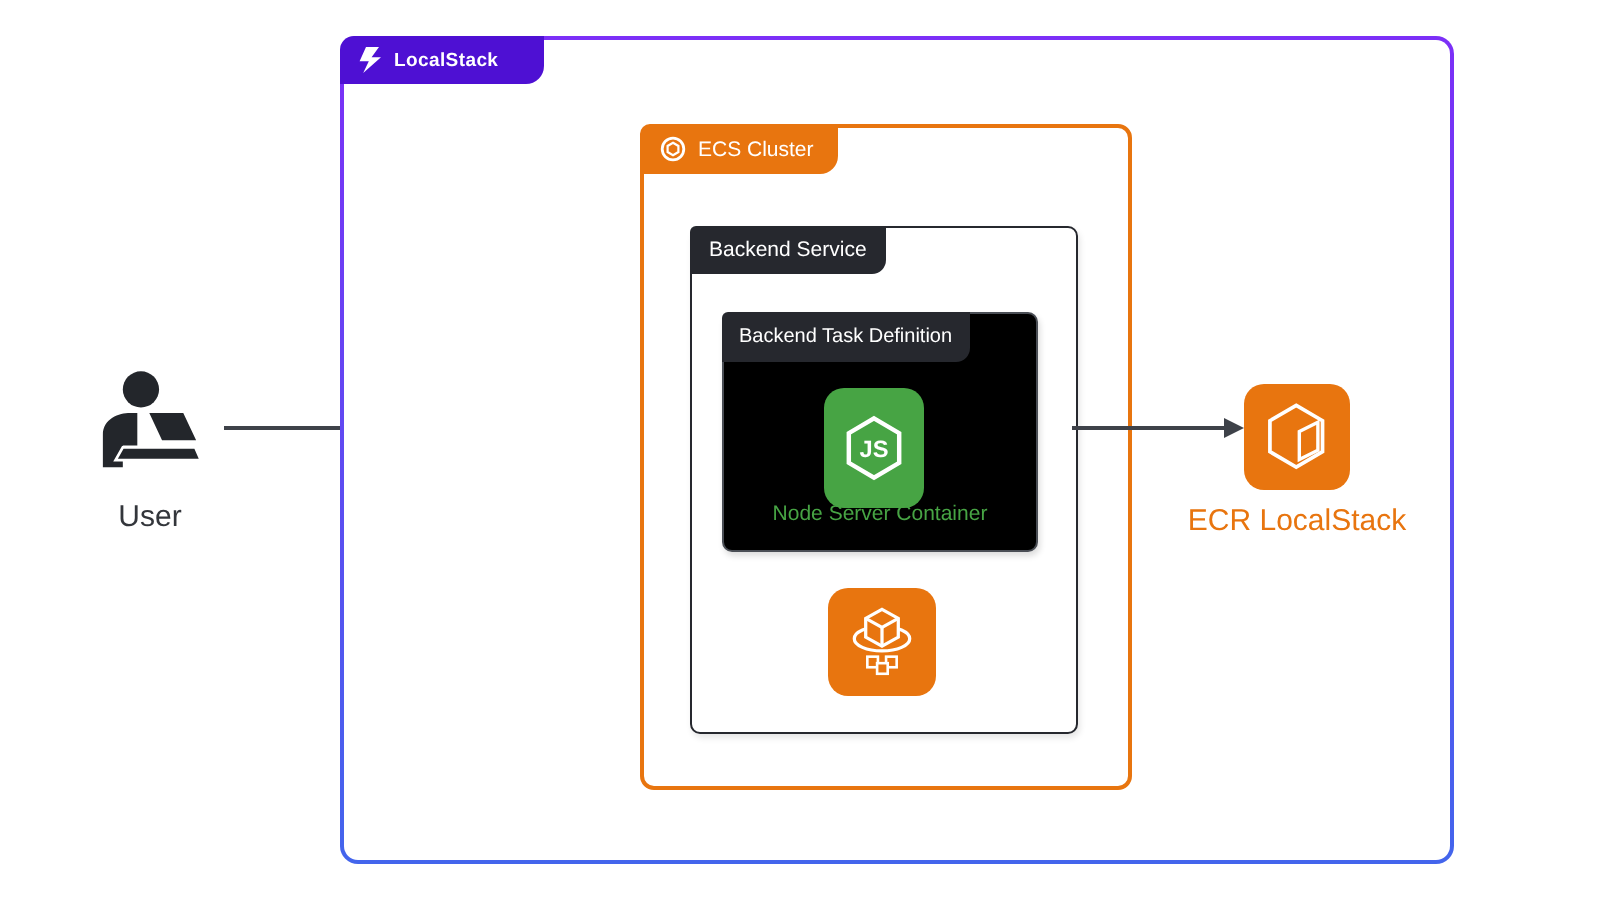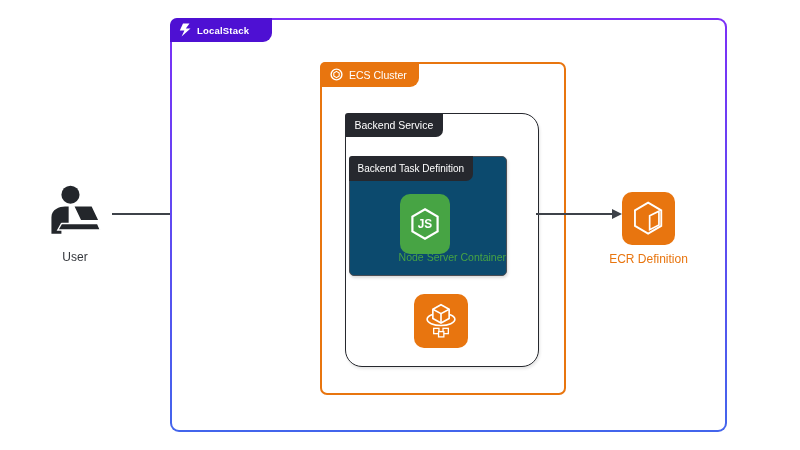--- a/index.html
+++ b/index.html
@@ -27,32 +27,32 @@
   }
   .ecs-badge{
     position:absolute;top:-2px;left:-2px;height:25px;
     display:flex;align-items:center;gap:6px;padding:0 12px 0 10px;
     background:var(--aws-orange,#e8750f);color:#fff;font-size:10.5px;
     border-radius:5px 0 9px 0;
     justify-content:flex-end;
   }
   .svc-box{
     position:absolute;left:23px;top:49px;width:192px;height:252px;
-    border:1.5px solid var(--dark,#26282e);border-radius:17px;background:#fff;
+    border:1.5px solid var(--dark,#26282e);border-radius:5px;background:#fff;
     box-shadow:1px 2px 3px rgba(0,0,0,.10);
   }
   .svc-badge{
     position:absolute;top:-1.5px;left:-1.5px;height:24px;
     display:flex;align-items:center;padding:0 10px;
     background:var(--dark,#26282e);color:#fff;font-size:10.5px;
     border-radius:3px 0 7px 0;
   }
   .task-box{
-    position:absolute;left:3px;top:42px;width:156px;height:118px;
-    border:1.5px solid #4a4e55;border-radius:5px;background:#0c4a6e;
+    position:absolute;left:15px;top:42px;width:156px;height:118px;
+    border:1.5px solid #4a4e55;border-radius:5px;background:#000000;
     box-shadow:1px 2px 3px rgba(0,0,0,.14);
   }
   .task-badge{
     position:absolute;top:-1.5px;left:-1.5px;height:25px;
     display:flex;align-items:center;padding:0 9px;white-space:nowrap;
     background:var(--dark,#26282e);color:#fff;font-size:10px;
     border-radius:3px 0 7px 0;
   }
   
   .tile{position:absolute;display:flex;align-items:center;justify-content:center;}
@@ -67,26 +67,26 @@
   .elb-tile{
     left:209px;top:187px;width:54px;height:54px;border-radius:12px;
     background:linear-gradient(180deg,#8b62f4 0%,#7443ee 68%,#5b2bd6 100%);
   }
   .ecr-tile{
     left:622px;top:192px;width:53px;height:53px;border-radius:10px;
     background:var(--aws-orange,#e8750f);
   }
   .user-wrap{position:absolute;left:46px;top:184px;width:58px;height:54px;}
   
-  .lbl{position:absolute;text-align:center;font-size:12px;}
+  .lbl{position:absolute;text-align:center;font-size:15px;}
   .lbl-user{left:35px;top:250px;width:80px;color:#33363b;}
   .lbl-elb{left:196px;top:250px;width:80px;color:var(--elb-purple,#7a4cf0);}
   .lbl-ecr{left:592px;top:252px;width:113px;color:var(--aws-orange,#e8750f);}
   .lbl-node{
-    position:absolute;left:0;top:94px;width:100%;text-align:right;
+    position:absolute;left:0;top:94px;width:100%;text-align:center;
     font-size:10.5px;color:var(--node-green,#47a444);
   }
   
   .arrow{position:absolute;height:12px;}
 </style>
 </head>
 <body>
 
 <div class="stage">
 
@@ -181,15 +181,15 @@
     <line x1="0" y1="6" x2="76" y2="6" stroke="#3e4249" stroke-width="2"></line>
     <polygon points="76,1 86,6 76,11" fill="#3e4249"></polygon>
   </svg>
 
   <div class="tile ecr-tile">
     <svg width="41" height="41" viewBox="0 0 53 53" fill="none" stroke="#fff" stroke-width="2.4">
       <polygon points="26,6 43,16 43,36 26,46 9,36 9,16"></polygon>
       <polygon points="28,41 28,23 40,17 40,35" stroke-width="2.2"></polygon>
     </svg>
   </div>
-  <div class="lbl lbl-ecr">ECR Definition</div>
+  <div class="lbl lbl-ecr">ECR LocalStack</div>
 
 </div>
 
 </body></html>

